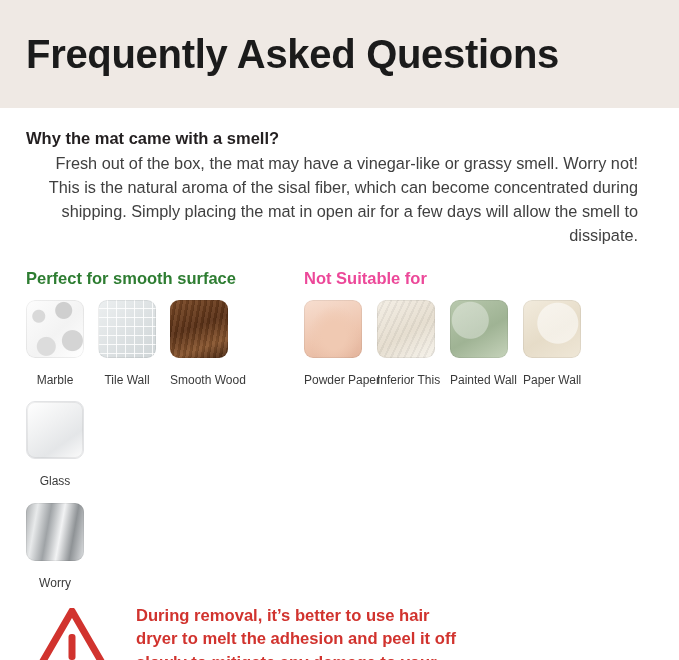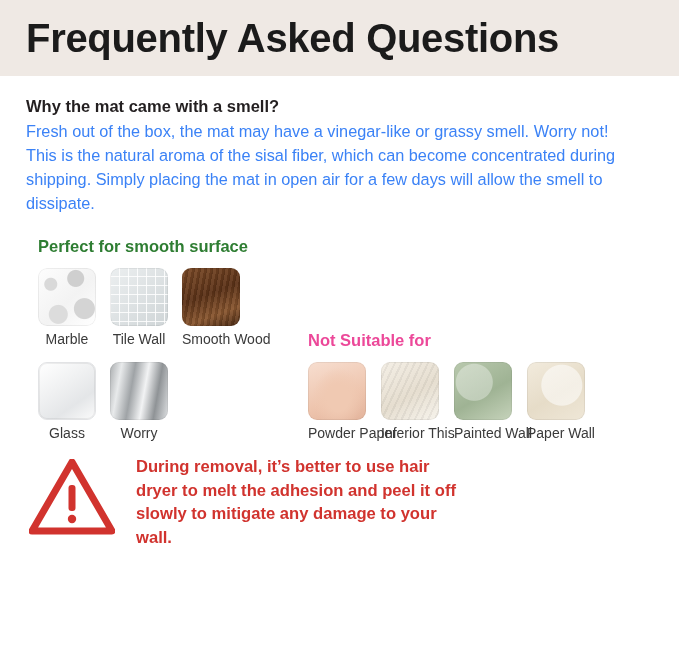--- a/index.html
+++ b/index.html
@@ -16,58 +16,59 @@
   }
   .page {
     position: relative;
     width: 679px;
     height: 660px;
     box-sizing: border-box;
   }
 
   
   .header {
-    height: 76px;
+    height: 108px;
     background: #efe9e4;
     display: flex;
     align-items: center;
     padding: 0 26px;
     box-sizing: border-box;
   }
   .header h1 {
     margin: 0;
     font-size: 40px;
     font-weight: bold;
     letter-spacing: -0.3px;
     color: #1b1b1b;
     white-space: nowrap;
   }
 
   
   .content {
     padding: 20px 24px 0 26px;
     box-sizing: border-box;
+    text-align: right;
   }
   .qa {
     margin-bottom: 19px;
   }
   .q {
     font-size: 16.5px;
     font-weight: bold;
     margin: 0 0 3px 0;
     line-height: 1.3;
     display: flex;
     align-items: center;
     gap: 10px;
   }
   .a {
     font-size: 16.3px;
     line-height: 1.47;
     margin: 0;
-    color: #3b82f6;
+    color: #404040;
     max-width: 612px;
   }
 
   
   .pads {
     display: inline-block;
     position: relative;
     width: 46px;
     height: 20px;
   }
@@ -85,57 +86,57 @@
   .pad-b {
     left: 22px; top: 0px;
     width: 21px; height: 19px;
     border-radius: 48% 52% 46% 54% / 50% 46% 54% 50%;
     background: radial-gradient(circle at 32% 28%, #555 0%, #1a1a1a 70%);
   }
 
   
   .surfaces {
     display: flex;
-    padding: 0 24px 0 38px;
-    box-sizing: border-box;
-    gap: 0;
-    align-items: flex-end;
+    padding: 0 24px 0 26px;
+    box-sizing: border-box;
+    gap: 8px;
   }
   .col-left { width: 270px; }
   .col-right { flex: 1; }
 
   .sec-title {
     font-size: 16.5px;
     font-weight: bold;
     margin: 2px 0 12px 0;
   }
   .good { color: #2e7d32; }
   .bad  { color: #ec4899; }
 
   .swatch-row {
     display: flex;
     gap: 14px;
   }
   .swatch-row.second {
     margin-top: 14px;
+    flex-direction: column;
   }
   .swatch {
     width: 58px;
     text-align: center;
   }
   .swatch .tile {
     width: 58px;
     height: 58px;
     border-radius: 9px;
     box-shadow: 0 0 0 1px rgba(0,0,0,0.06) inset;
   }
   .swatch .cap {
-    font-size: 14px;
+    font-size: 12px;
     color: #3a3a3a;
-    margin-top: 6px;
+    margin-top: 16px;
     line-height: 1.1;
     white-space: nowrap;
   }
 
   
   .col-right .swatch-row { gap: 15px; }
 
   
   .t-marble {
     background:

